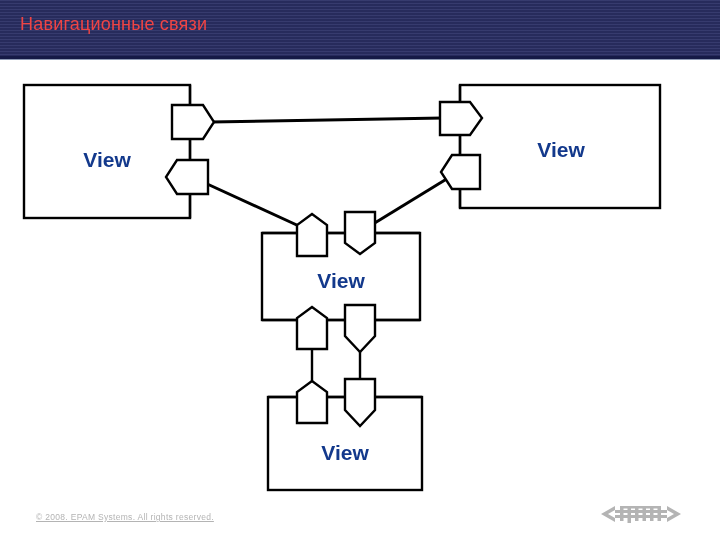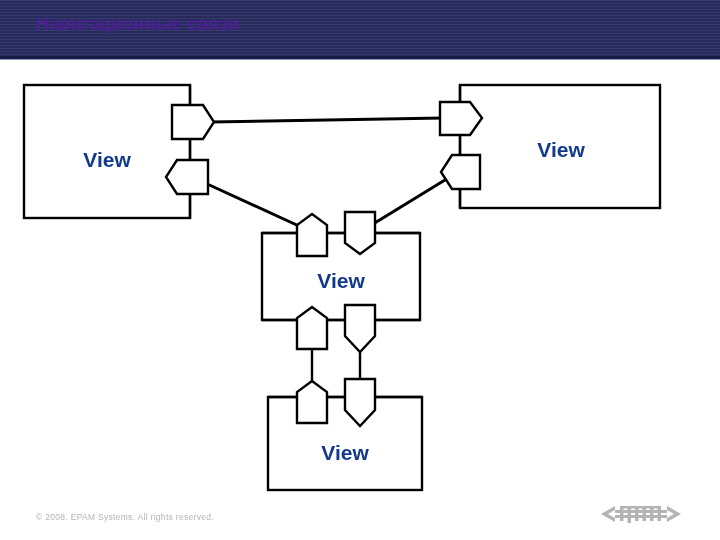--- a/index.html
+++ b/index.html
@@ -43,25 +43,25 @@
   #header-hairline {
     position: absolute;
     left: 0;
     top: 59px;
     width: 720px;
     height: 1px;
     background: #8e9bb5;
   }
   #slide-title {
     position: absolute;
-    left: 36px;
+    left: 20px;
     top: 14px;
-    color: #4c1d95;
+    color: #ef4444;
     font-size: 18px;
-    font-weight: bold;
+    font-weight: normal;
     letter-spacing: 0.2px;
     white-space: nowrap;
   }
 
   
   #diagram-canvas {
     position: absolute;
     left: 0;
     top: 60px;
     width: 600px;
@@ -79,20 +79,21 @@
 
   
   #footer-copyright {
     position: absolute;
     left: 36px;
     top: 512px;
     font-size: 8.5px;
     color: #b4b4b4;
     letter-spacing: 0.3px;
     white-space: nowrap;
+    text-decoration: underline;
   }
   #footer-logo {
     position: absolute;
     left: 600px;
     top: 501px;
     width: 82px;
     height: 26px;
   }
 </style>
 </head>

